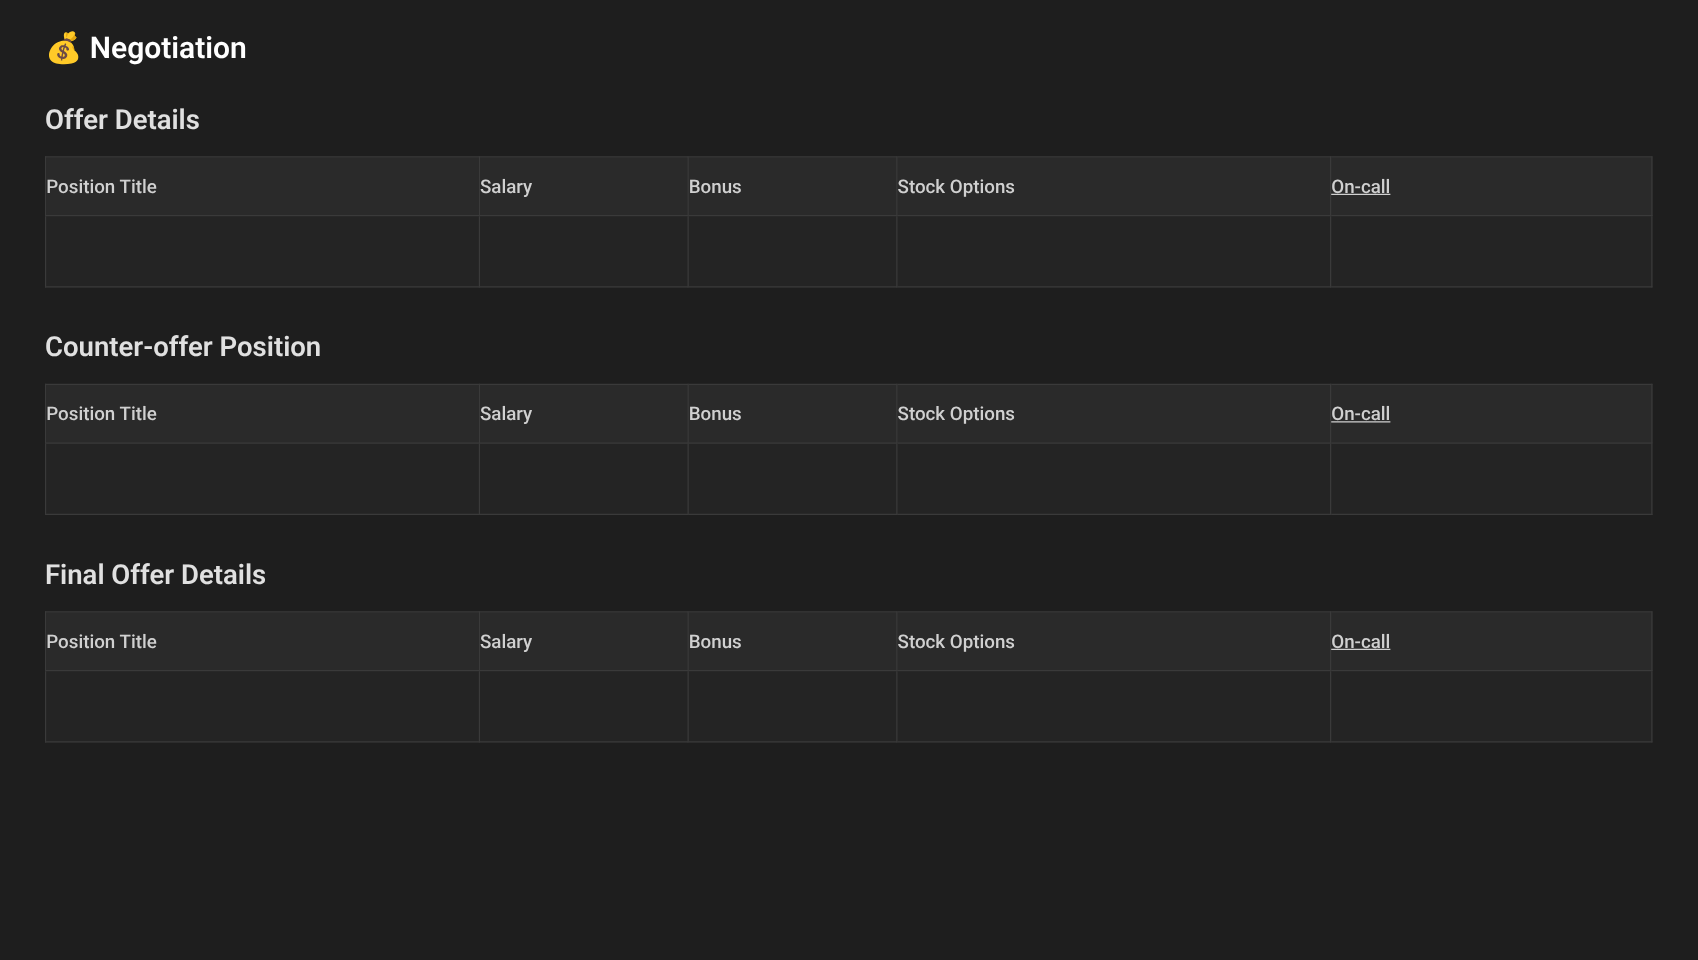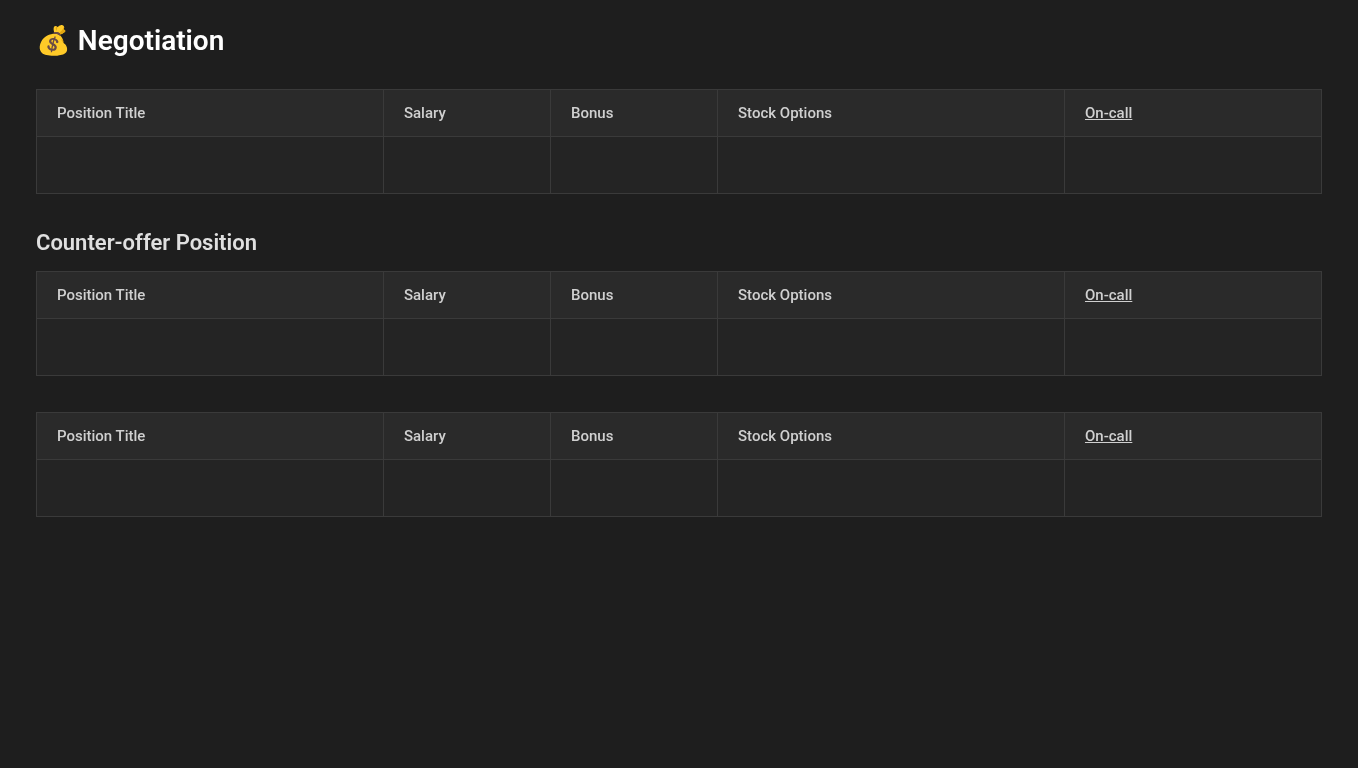--- a/index.html
+++ b/index.html
@@ -11,21 +11,21 @@
     body {
       background-color: #1e1e1e;
       color: #e0e0e0;
       font-family: -apple-system, BlinkMacSystemFont, 'Segoe UI', Roboto, sans-serif;
       width: 1358px;
       min-height: 768px;
       padding: 24px 36px;
     }
 
     .page-title {
-      font-size: 28px;
+      font-size: 24px;
       font-weight: 600;
       color: #ffffff;
       margin-bottom: 32px;
     }
 
     .section {
       margin-bottom: 36px;
     }
 
     .section-title {
@@ -40,21 +40,21 @@
       border-collapse: collapse;
       border: 1px solid #3a3a3a;
     }
 
     thead tr {
       background-color: #2a2a2a;
     }
 
     thead th {
       text-align: left;
-      padding: 14px 20px;
+      padding: 14px 0;
       font-size: 15px;
       font-weight: 500;
       color: #d0d0d0;
       border: 1px solid #3a3a3a;
     }
 
     tbody tr {
       background-color: #242424;
     }
 
@@ -68,20 +68,21 @@
     .col-bonus    { width: 13%; }
     .col-stock    { width: 27%; }
     .col-oncall   { width: 20%; text-decoration: underline; }
   </style>
 </head>
 <body>
 
 <h1 class="page-title">💰 Negotiation</h1>
 
 <div class="section">
+  <h2 class="section-title">Offer Details</h2>
   <table>
     <thead>
       <tr>
         <th class="col-position">Position Title</th>
         <th class="col-salary">Salary</th>
         <th class="col-bonus">Bonus</th>
         <th class="col-stock">Stock Options</th>
         <th class="col-oncall">On-call</th>
       </tr>
     </thead>
@@ -115,20 +116,21 @@
         <td></td>
         <td></td>
         <td></td>
         <td></td>
       </tr>
     </tbody>
   </table>
 </div>
 
 <div class="section">
+  <h2 class="section-title">Final Offer Details</h2>
   <table>
     <thead>
       <tr>
         <th class="col-position">Position Title</th>
         <th class="col-salary">Salary</th>
         <th class="col-bonus">Bonus</th>
         <th class="col-stock">Stock Options</th>
         <th class="col-oncall">On-call</th>
       </tr>
     </thead>

